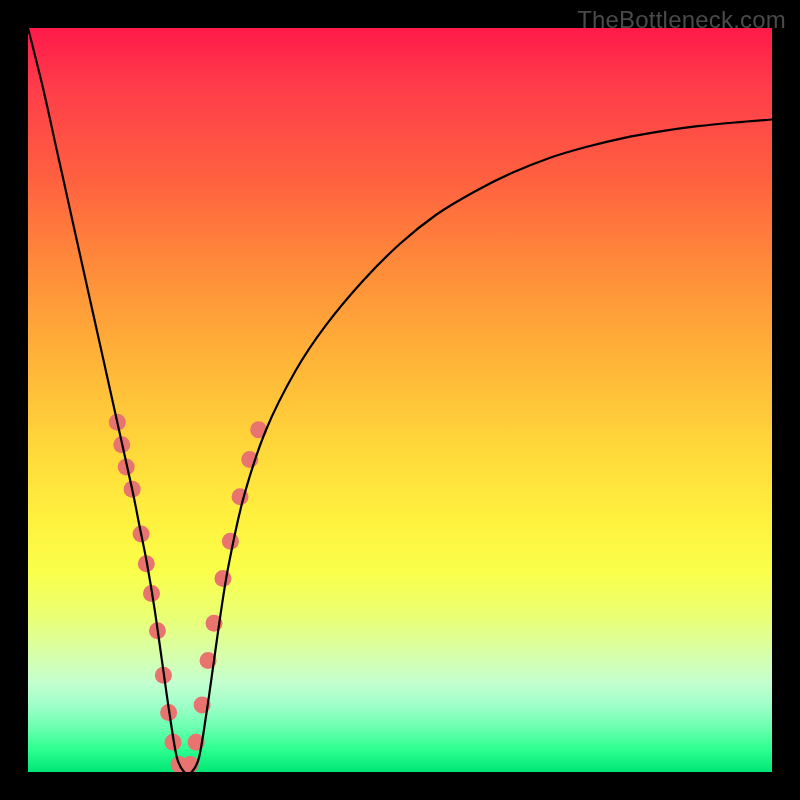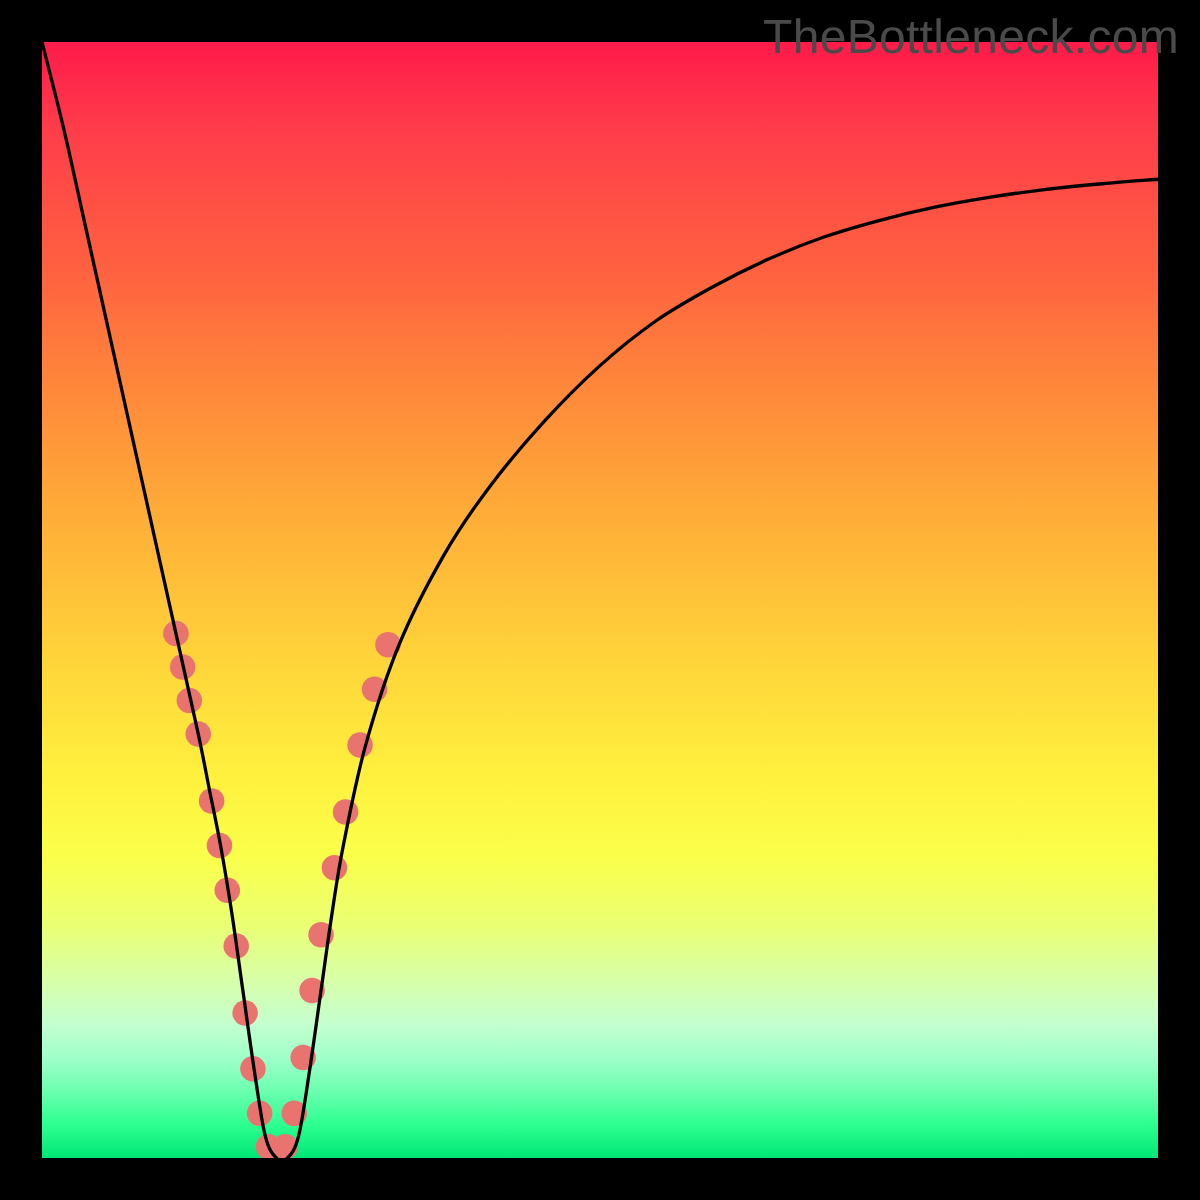--- a/index.html
+++ b/index.html
@@ -45,21 +45,21 @@
       #6cffb0 94%,
       #2dff90 97%,
       #00e676 100%
     );
   }
   .watermark {
     position: absolute;
     top: 6px;
     right: 14px;
     color: #4a4a4a;
-    font-size: 32px;
+    font-size: 24px;
     font-weight: 500;
     letter-spacing: 0.2px;
     user-select: none;
   }
   svg.curve {
     position: absolute;
     left: 0; top: 0;
     width: 744px; height: 744px;
   }
 </style>

